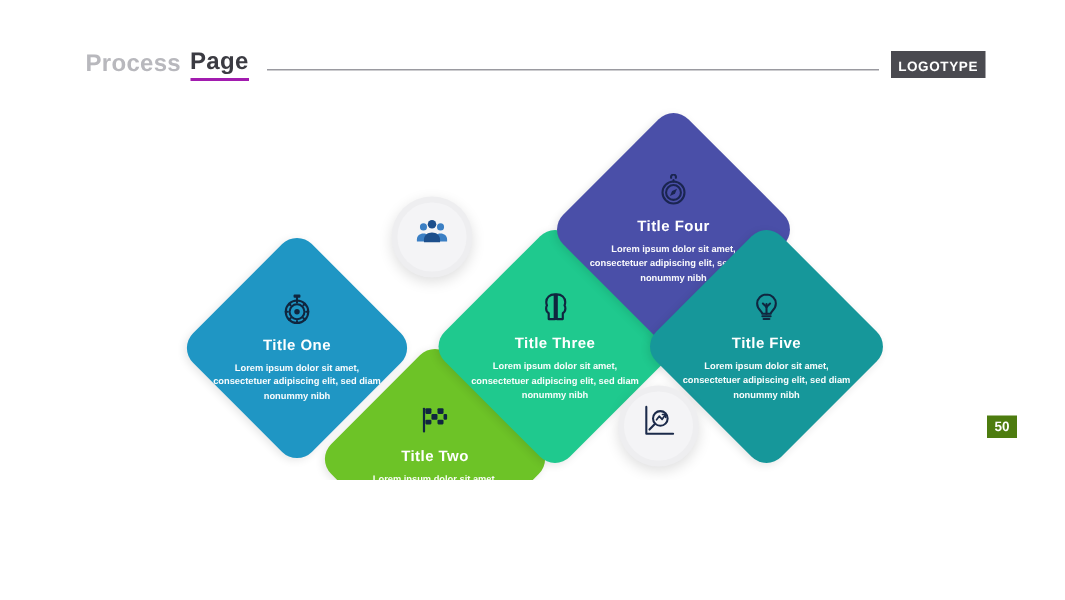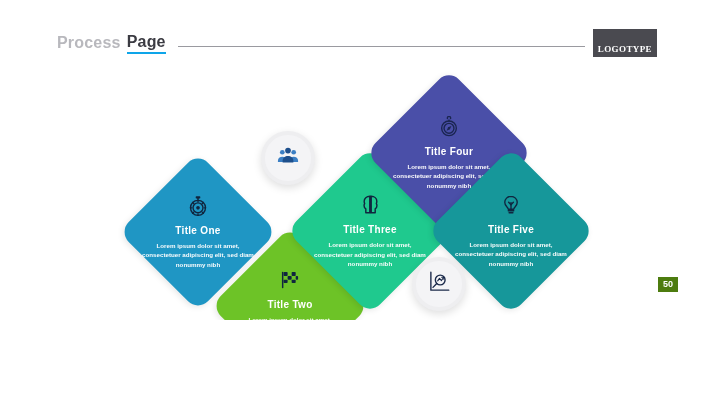--- a/index.html
+++ b/index.html
@@ -41,43 +41,42 @@
     letter-spacing: 0.2px;
     white-space: nowrap;
   }
   .title-strong {
     font-size: 16px;
     font-weight: bold;
     color: #3b3b42;
     letter-spacing: 0.2px;
     white-space: nowrap;
     margin-left: 6px;
-    border-bottom: 2px solid #0ea5e9;
+    border-bottom: 2px solid #a21caf;
     padding-bottom: 1px;
   }
   #header-rule {
     flex: 1;
     height: 1px;
     background: #9a9aa0;
     margin-left: 12px;
     margin-right: 8px;
     align-self: center;
     position: relative;
     top: 3px;
   }
   #logotype {
     background: #4a4a50;
     color: #ffffff;
     font-size: 9px;
     font-weight: bold;
     letter-spacing: 0.4px;
-    padding: 16px 5px 3px 5px;
+    padding: 6px 5px 3px 5px;
     white-space: nowrap;
     line-height: 1;
-    font-family: Liberation Serif, serif;
   }
 
   
   #page-number {
     position: absolute;
     right: 32px;
     bottom: 28px;
     background: #4d7c0f;
     color: #ffffff;
     font-size: 9px;

